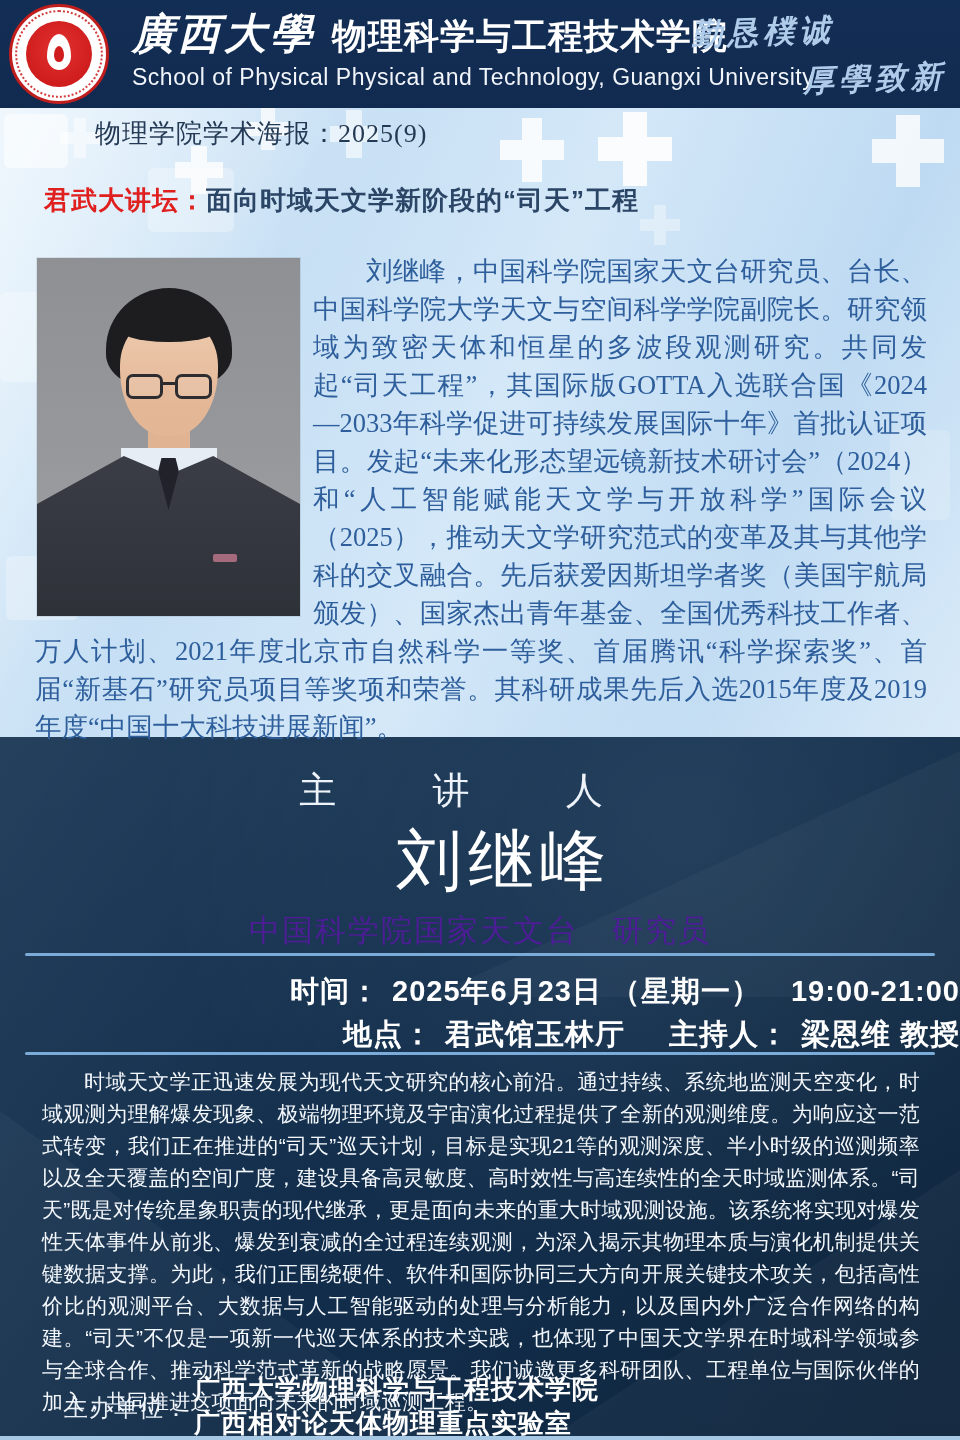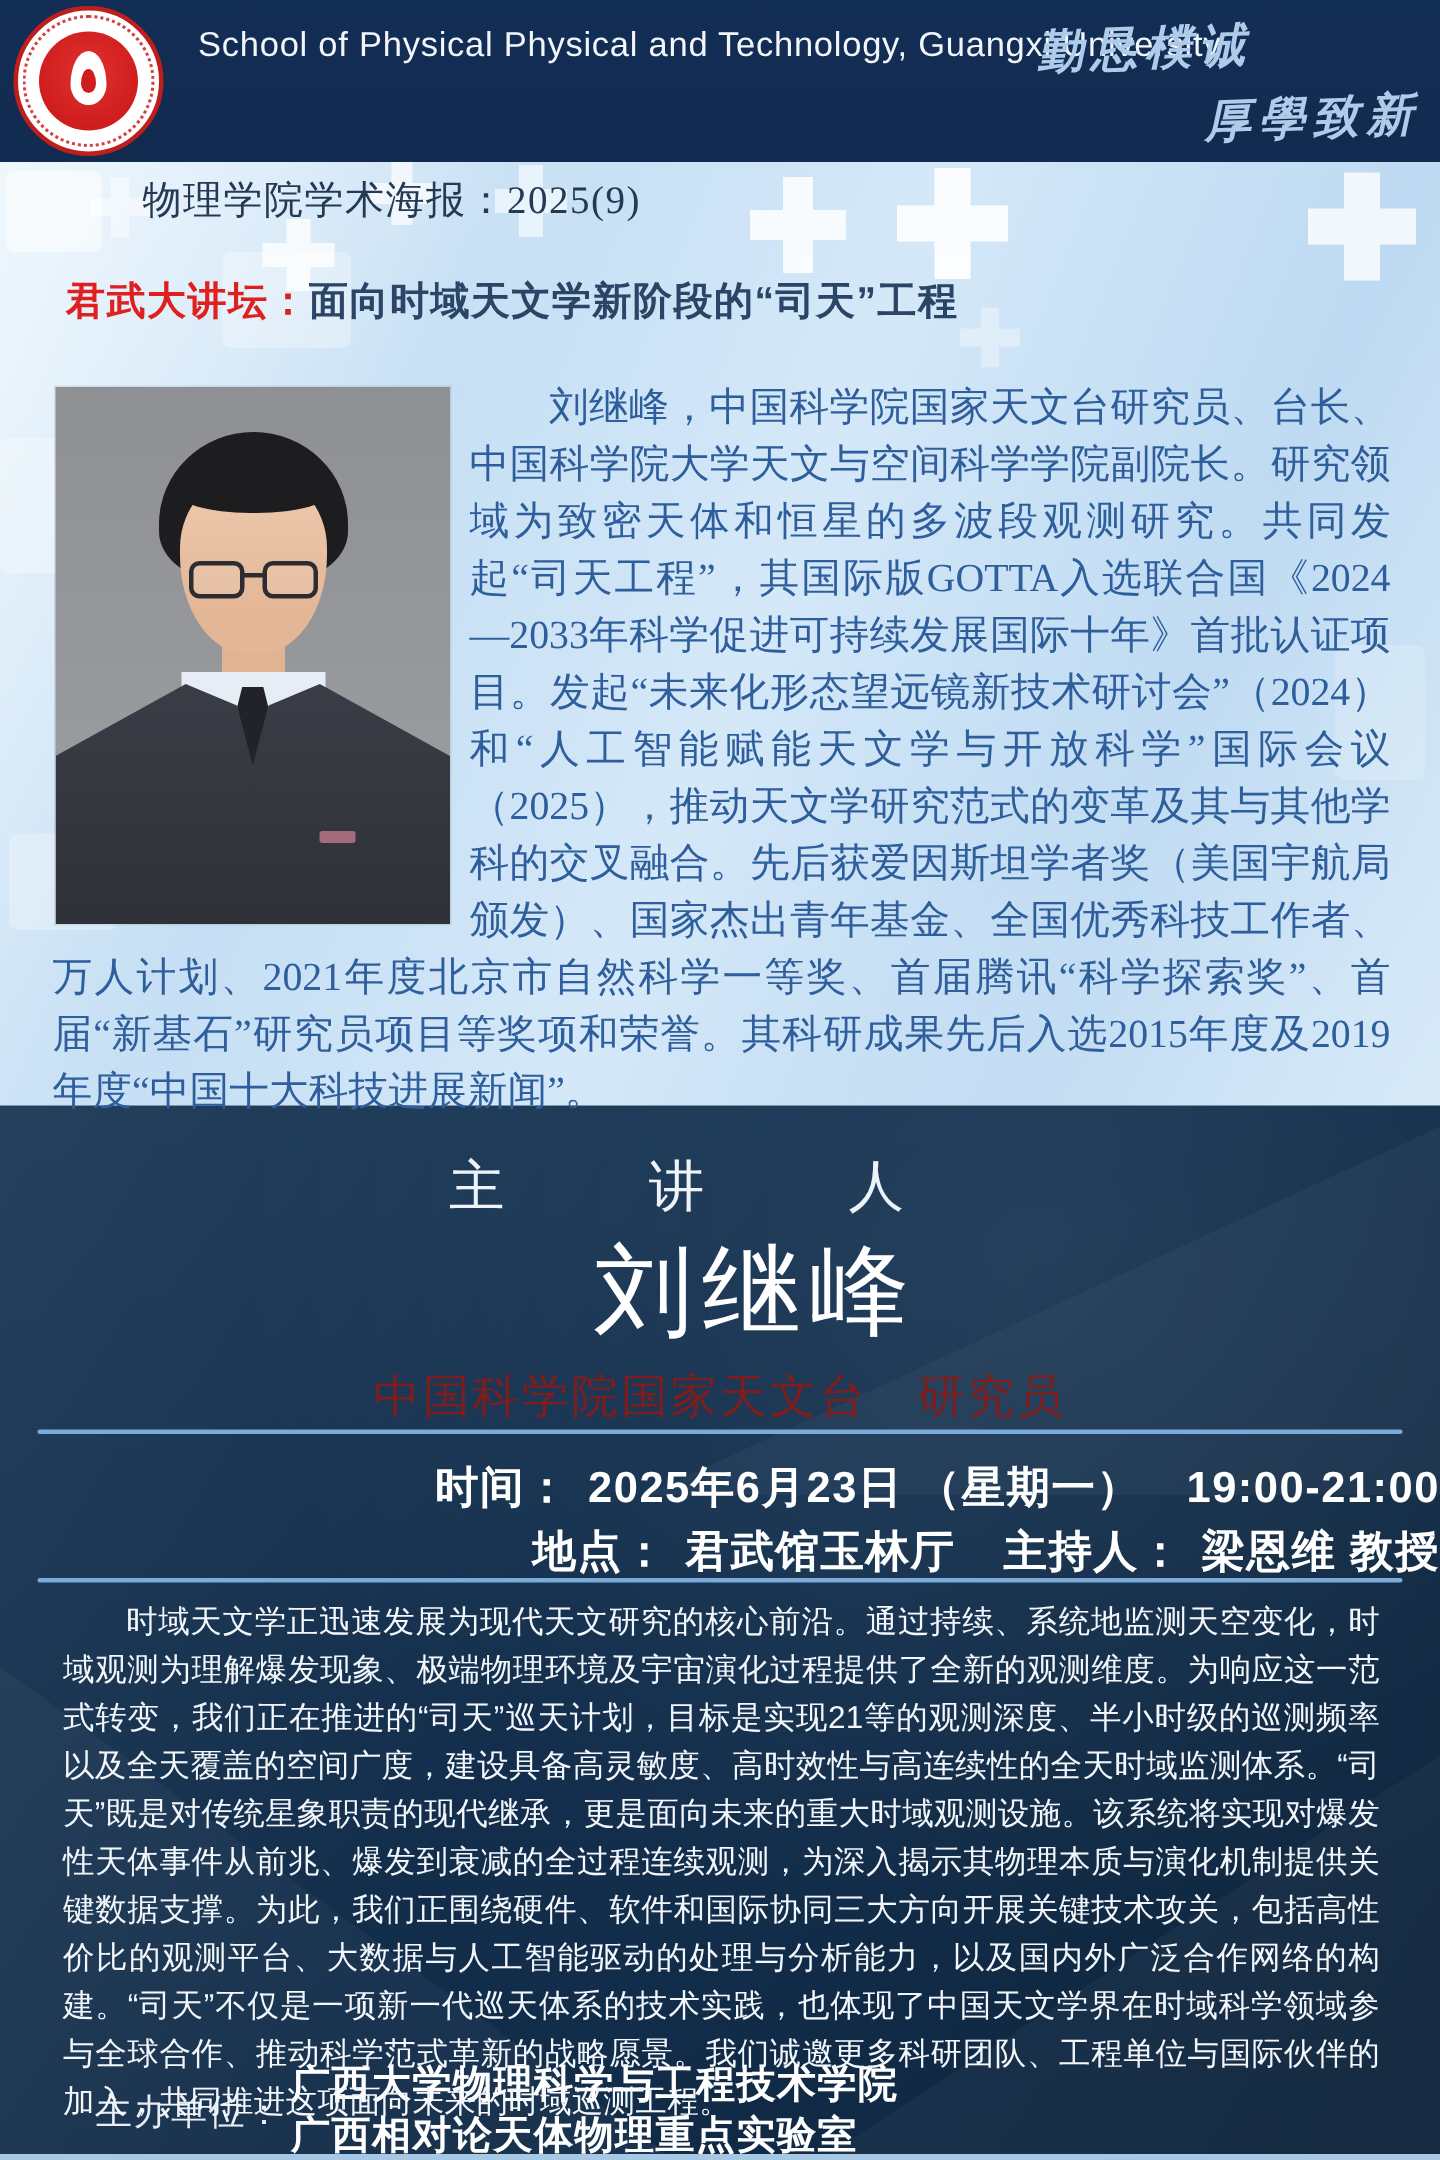--- a/index.html
+++ b/index.html
@@ -97,27 +97,27 @@
   .tex1{left:430px;top:0;width:560px;height:260px;clip-path:polygon(0 100%,100% 0,100% 100%);}
   .tex2{left:-60px;top:330px;width:520px;height:380px;clip-path:polygon(0 0,100% 100%,0 100%);}
   .tex3{left:520px;top:420px;width:460px;height:300px;clip-path:polygon(100% 0,0 100%,100% 100%);}
 
   .speaker-label{position:absolute;left:0;top:766px;width:902px;text-align:center;
         color:#eef3f9;font-size:37px;letter-spacing:2.6em;padding-left:2.6em;
         box-sizing:border-box;font-weight:400;}
   .speaker-name{position:absolute;left:0;top:816px;width:960px;text-align:center;
         color:#ffffff;font-size:66px;font-weight:500;letter-spacing:6px;margin-left:24px;}
   .speaker-affil{position:absolute;left:0;top:910px;width:960px;text-align:center;
-        color:#7f1d1d;font-size:31px;letter-spacing:2px;font-weight:400;}
+        color:#4c1d95;font-size:31px;letter-spacing:2px;font-weight:400;}
   .rule{position:absolute;left:25px;width:910px;height:3px;background:#7babd8;border-radius:2px;}
   .rule1{top:953px;} .rule2{top:1052px;}
   .event-row{position:absolute;left:0;width:960px;text-align:right;color:#ffffff;
         font-size:29px;font-weight:700;letter-spacing:1px;}
   .row-time{top:972px;} .row-venue{top:1015px;}
-  .ev-gap-s{margin-left:12px;} .ev-gap-l{margin-left:32px;}
+  .ev-gap-s{margin-left:12px;} .ev-gap-l{margin-left:44px;}
 
   .abstract{position:absolute;left:42px;top:1066px;width:878px;z-index:2;
         color:#f3f7fb;font-size:21px;line-height:32px;letter-spacing:0.2px;
         text-align:justify;text-indent:2em;font-weight:400;}
 
   .org-label{position:absolute;left:64px;top:1392px;color:#e7eef6;font-size:24px;letter-spacing:1px;}
   .org-lines{position:absolute;left:194px;top:1372px;color:#ffffff;font-size:26px;
         font-weight:700;letter-spacing:1px;line-height:34px;}
   .bottom-strip{position:absolute;left:0;top:1436px;width:960px;height:4px;background:#a6c8e4;}
 </style>
@@ -127,20 +127,24 @@
 <div class="page">
 
   <div class="header">
     <div class="seal">
       <div class="seal-ring"></div>
       <div class="seal-inner">
         <div class="flame"></div>
       </div>
     </div>
     <div class="hdr-text">
+      <div class="hdr-line1">
+        <span class="uni-name">廣西大學</span>
+        <span class="school-name">物理科学与工程技术学院</span>
+      </div>
       <div class="hdr-en">School of Physical Physical and Technology, Guangxi University</div>
     </div>
     <div class="motto">
       <div class="motto-l1">勤恳樸诚</div>
       <div class="motto-l2">厚學致新</div>
     </div>
   </div>
 
   <div class="band"></div>
 

